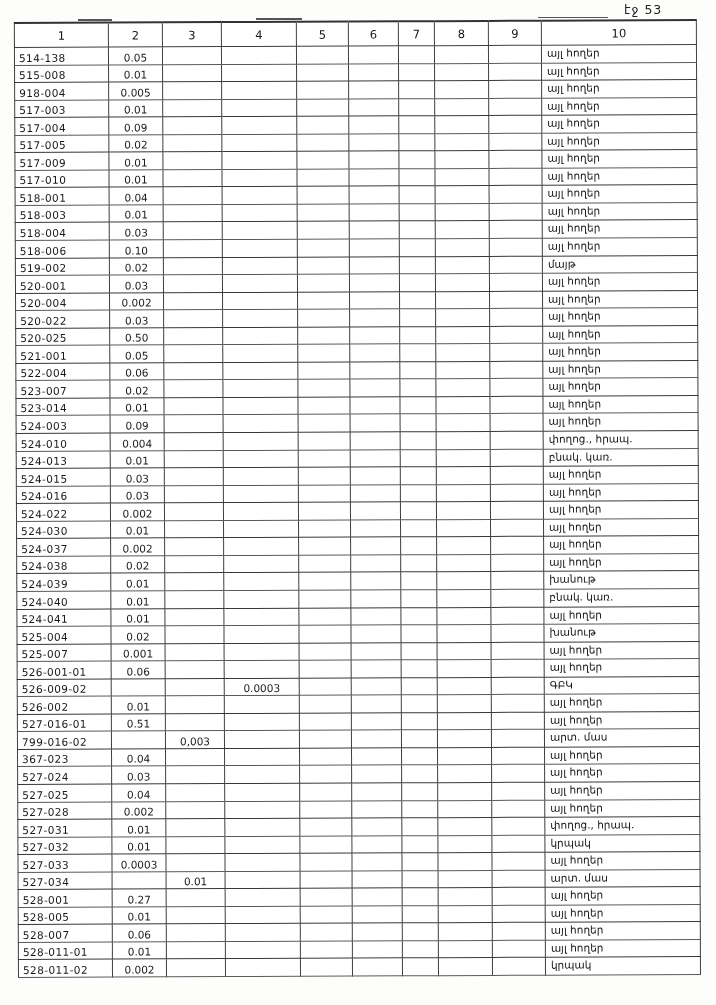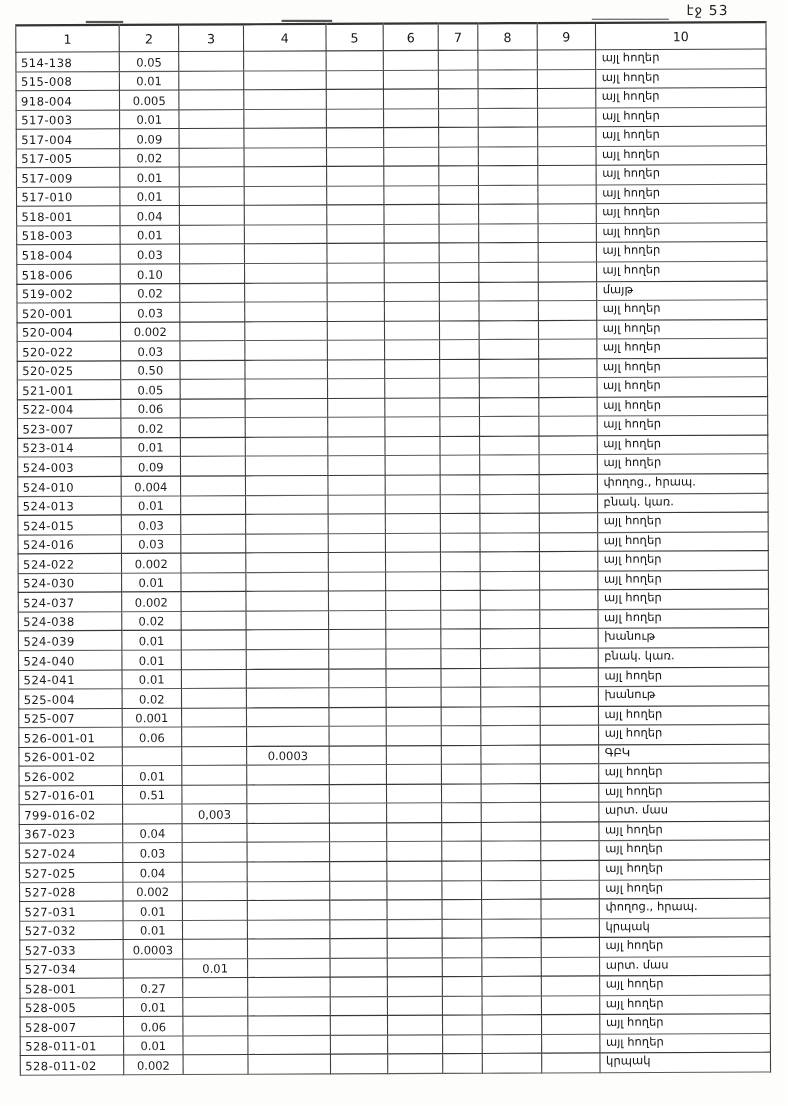--- a/index.html
+++ b/index.html
@@ -518,21 +518,21 @@
             <td class="c3"></td>
             <td class="c4"></td>
             <td class="c5"></td>
             <td class="c6"></td>
             <td class="c7"></td>
             <td class="c8"></td>
             <td class="c9"></td>
             <td class="c10"><span>այլ հողեր</span></td>
           </tr>
           <tr>
-            <td class="c1">526-001-02</td>
+            <td class="c1">526-009-02</td>
             <td class="c2"></td>
             <td class="c3"></td>
             <td class="c4">0.0003</td>
             <td class="c5"></td>
             <td class="c6"></td>
             <td class="c7"></td>
             <td class="c8"></td>
             <td class="c9"></td>
             <td class="c10"><span>ԳԲԿ</span></td>
           </tr>

